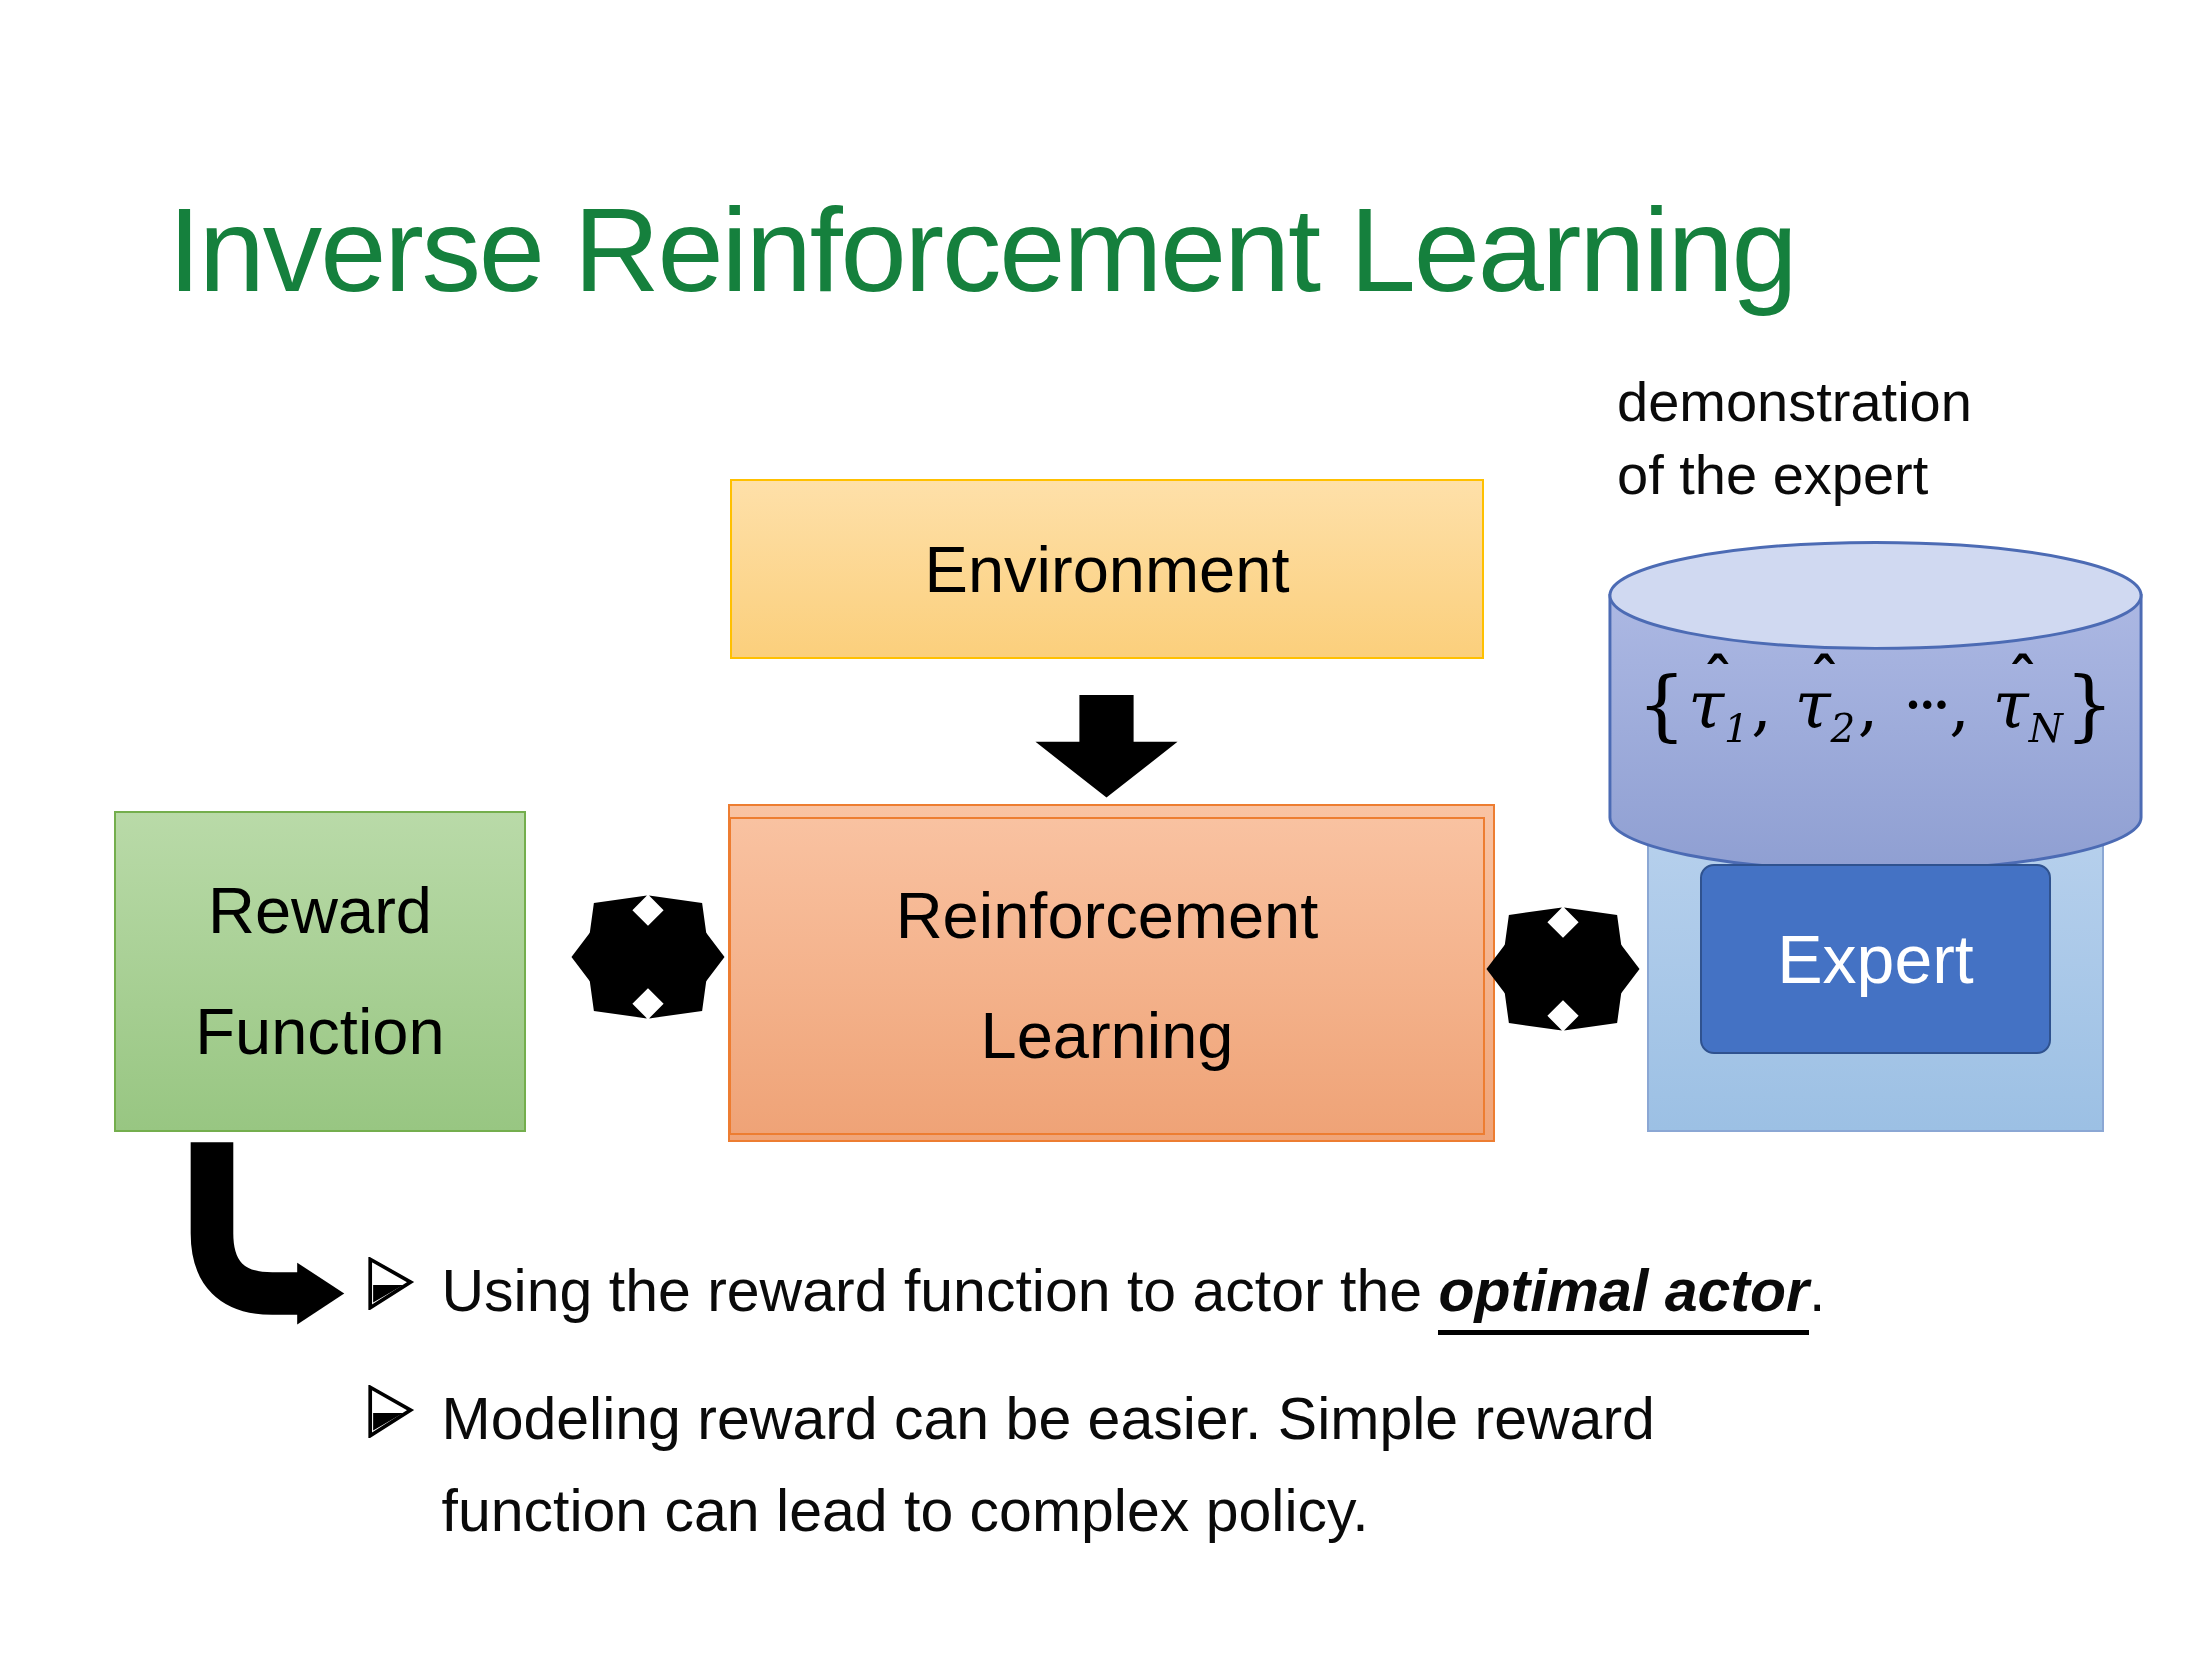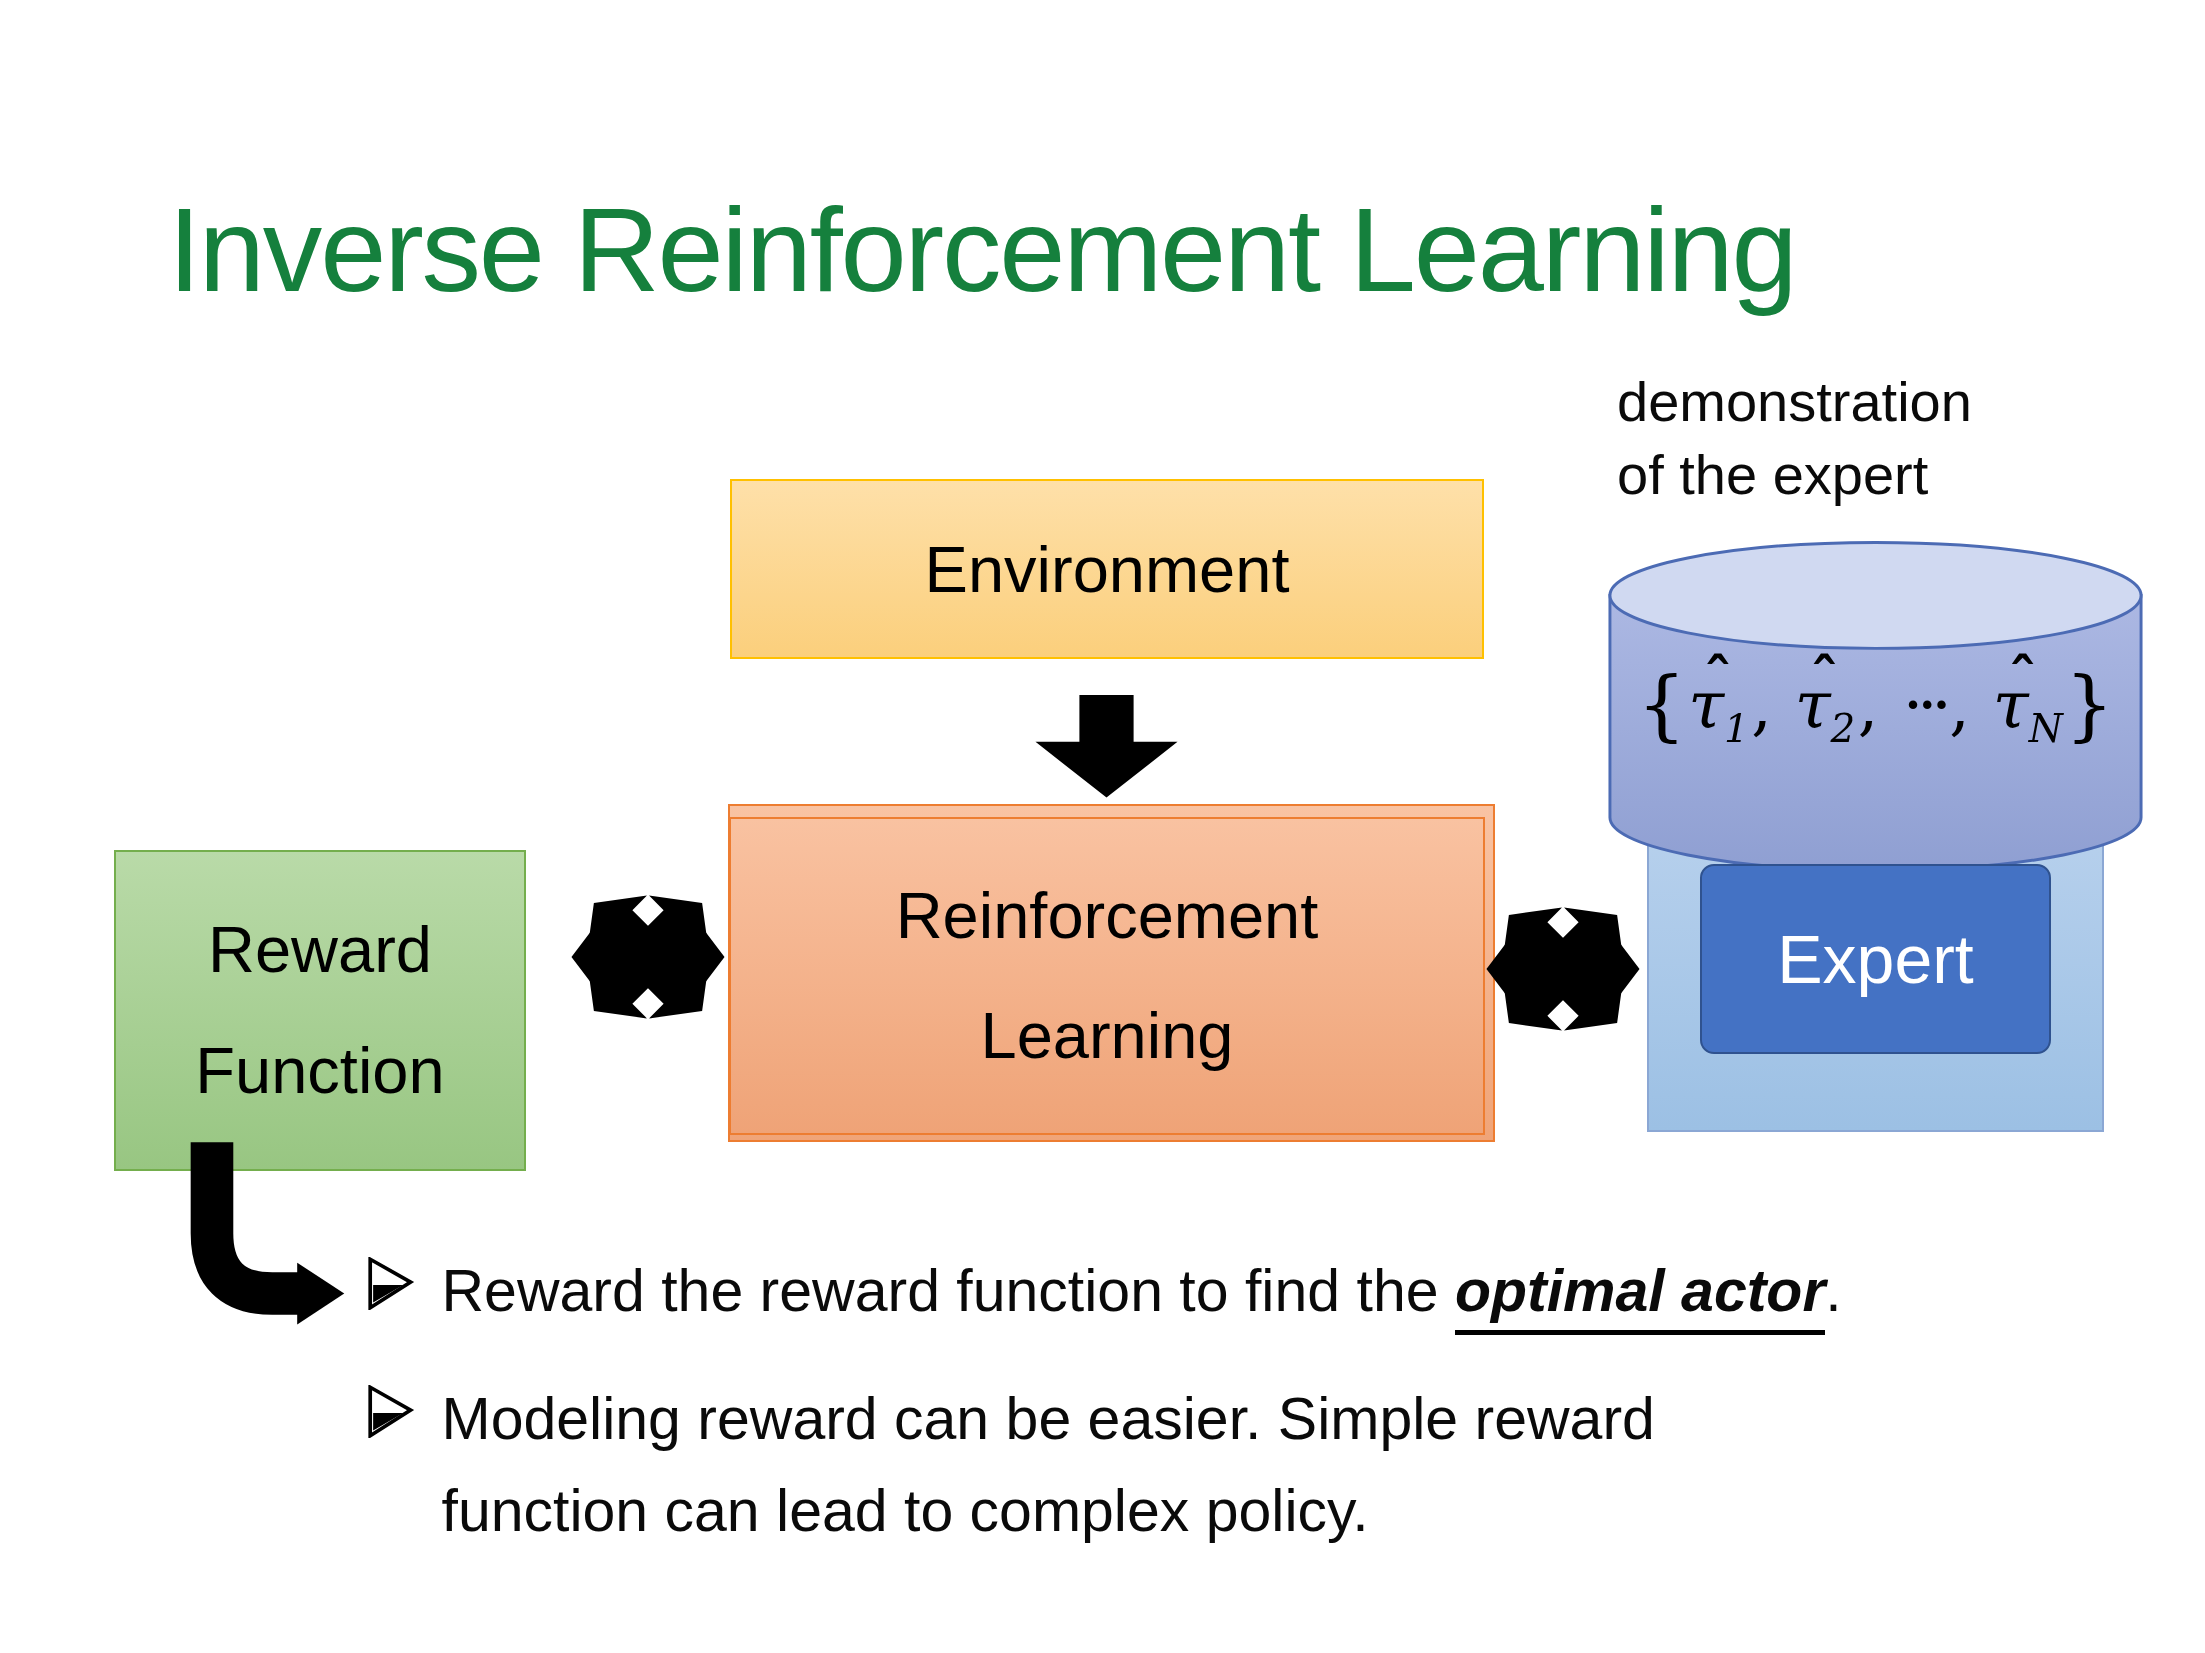--- a/index.html
+++ b/index.html
@@ -12,21 +12,21 @@
 
   #title{left:168px;top:181px;font-size:119px;letter-spacing:-2.2px;color:#15803d;
          white-space:nowrap;font-weight:400;}
 
   #demo-label{left:1617px;top:366px;width:522px;text-align:left;font-size:56px;
               line-height:1.3;color:#0a0a0a;}
 
   #environment-box{left:730px;top:479px;width:754px;height:180px;
       background:linear-gradient(#fee0a9,#fbcf7c);border:2.9px solid #ffc000;font-size:65px;}
 
-  #reward-box{left:114px;top:850px;width:412px;height:321px;
+  #reward-box{left:114px;top:811px;width:412px;height:321px;
       background:linear-gradient(#b9daa8,#98c682);border:2.9px solid #74ae4d;
       font-size:65px;line-height:1.85;}
 
   #rl-box-back{left:728px;top:804px;width:767px;height:338px;box-sizing:border-box;
       background:linear-gradient(#f9c3a3,#f0a478);border:2.2px solid #ed7d31;}
   #rl-box{left:729px;top:817px;width:756px;height:318px;
       background:linear-gradient(#f9c2a1,#efa377);border:2.2px solid #ed7d31;
       font-size:65px;line-height:1.85;}
 
   #expert-container{left:1647px;top:813px;width:457px;height:319px;box-sizing:border-box;
@@ -119,21 +119,21 @@
 <svg class="abs" style="left:187px;top:1139px" width="169" height="193" viewBox="0 0 230 262">
   <path d="M34,4 L34,128 Q34,210 116,210 L152,210" fill="none" stroke="#000" stroke-width="58"></path>
   <polygon points="150,168 150,252 214,210" fill="#000"></polygon>
 </svg>
 
 <div id="bullet-1" class="abs bullet-row">
   <svg class="bullet-marker" width="47" height="53" viewBox="0 0 64 72">
     <polygon points="3,3 58,34 3,69" fill="#fff" stroke="#000" stroke-width="5"></polygon>
     <polygon points="7,38 48,38 7,62" fill="#000"></polygon>
   </svg>
-  <div class="bullet-text"><span>Reward the reward function to find the </span><span class="hl">optimal actor</span><span>.</span></div>
+  <div class="bullet-text"><span>Using the reward function to actor the </span><span class="hl">optimal actor</span><span>.</span></div>
 </div>
 
 <div id="bullet-2" class="abs bullet-row">
   <svg class="bullet-marker" width="47" height="53" viewBox="0 0 64 72">
     <polygon points="3,3 58,34 3,69" fill="#fff" stroke="#000" stroke-width="5"></polygon>
     <polygon points="7,38 48,38 7,62" fill="#000"></polygon>
   </svg>
   <div class="bullet-text prewrap">Modeling reward can be easier. Simple reward
 function can lead to complex policy.</div>
 </div>

